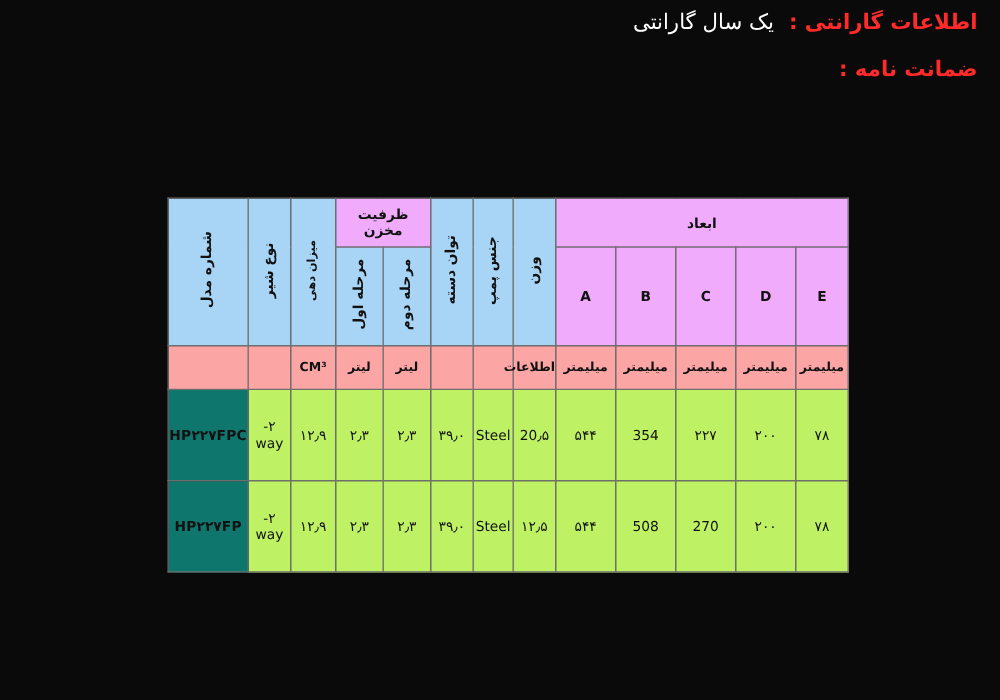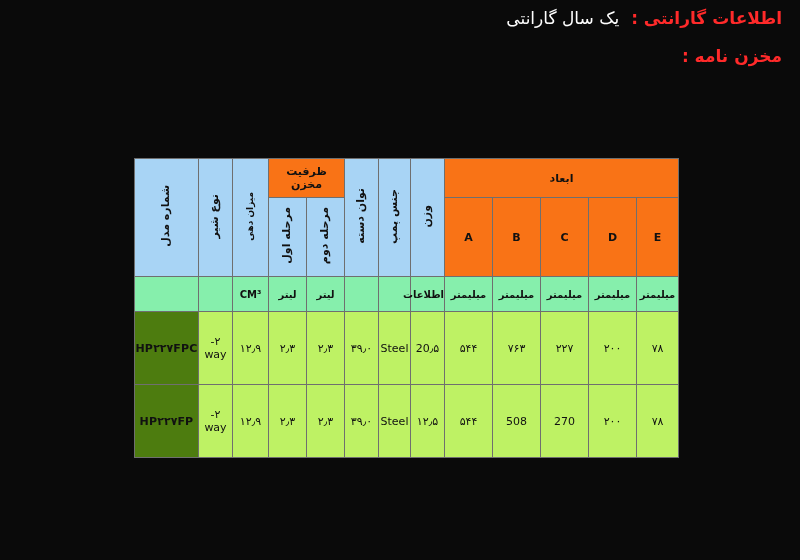--- a/index.html
+++ b/index.html
@@ -63,21 +63,21 @@
   }
   table.spec td, table.spec th {
     border: 1px solid #6f6f6f;
     text-align: center;
     vertical-align: middle;
     color: #111111;
     font-family: "DejaVu Sans", sans-serif;
     padding: 0;
   }
   .hdr {
-    background: #f97316;
+    background: #f0abfc;
     font-size: 11px;
     font-weight: bold;
   }
   .hdr-rot {
     background: #a8d4f5;
     font-size: 11px;
     font-weight: bold;
   }
   .rot {
     writing-mode: vertical-rl;
@@ -88,32 +88,32 @@
   }
   .rot-small {
     writing-mode: vertical-rl;
     transform: rotate(180deg);
     display: inline-block;
     line-height: 1.1;
     white-space: nowrap;
     font-size: 9px;
   }
   .unit {
-    background: #86efac;
+    background: #fca5a5;
     font-size: 10px;
     font-weight: bold;
     height: 34px;
   }
   .datacell {
     background: #bef264;
     font-size: 11px;
     height: 72px;
   }
   .model-cell {
-    background: #4d7c0f;
+    background: #0f766e;
     font-size: 11px;
     font-weight: bold;
     letter-spacing: 0.2px;
   }
   .twoline {
     line-height: 1.35;
   }
   .h-group { height: 38px; }
   .h-sub { height: 78px; }
 </style>
@@ -121,21 +121,21 @@
 <body>
 
 <div class="page">
 
   <div class="warranty-block">
     <div class="warranty-line">
       <span class="warranty-label">اطلاعات گارانتی :</span>
       <span class="warranty-value">یک سال گارانتی</span>
     </div>
     <div class="warranty-line">
-      <span class="warranty-label">مخزن نامه :</span>
+      <span class="warranty-label">ضمانت نامه :</span>
     </div>
   </div>
 
   <div class="table-wrap">
     <table class="spec">
       <colgroup>
         <col style="width:42px">
         <col style="width:48px">
         <col style="width:48px">
         <col style="width:48px">
@@ -185,21 +185,21 @@
         <td class="unit">لیتر</td>
         <td class="unit">CM³</td>
         <td class="unit"></td>
         <td class="unit"></td>
       </tr>
 
       <tr>
         <td class="datacell">۷۸</td>
         <td class="datacell">۲۰۰</td>
         <td class="datacell">۲۲۷</td>
-        <td class="datacell">۷۶۳</td>
+        <td class="datacell">354</td>
         <td class="datacell">۵۴۴</td>
         <td class="datacell">20٫۵</td>
         <td class="datacell">Steel</td>
         <td class="datacell">۳۹٫۰</td>
         <td class="datacell">۲٫۳</td>
         <td class="datacell">۲٫۳</td>
         <td class="datacell">۱۲٫۹</td>
         <td class="datacell">۲- way</td>
         <td class="datacell model-cell">HP۲۲۷FPC</td>
       </tr>

